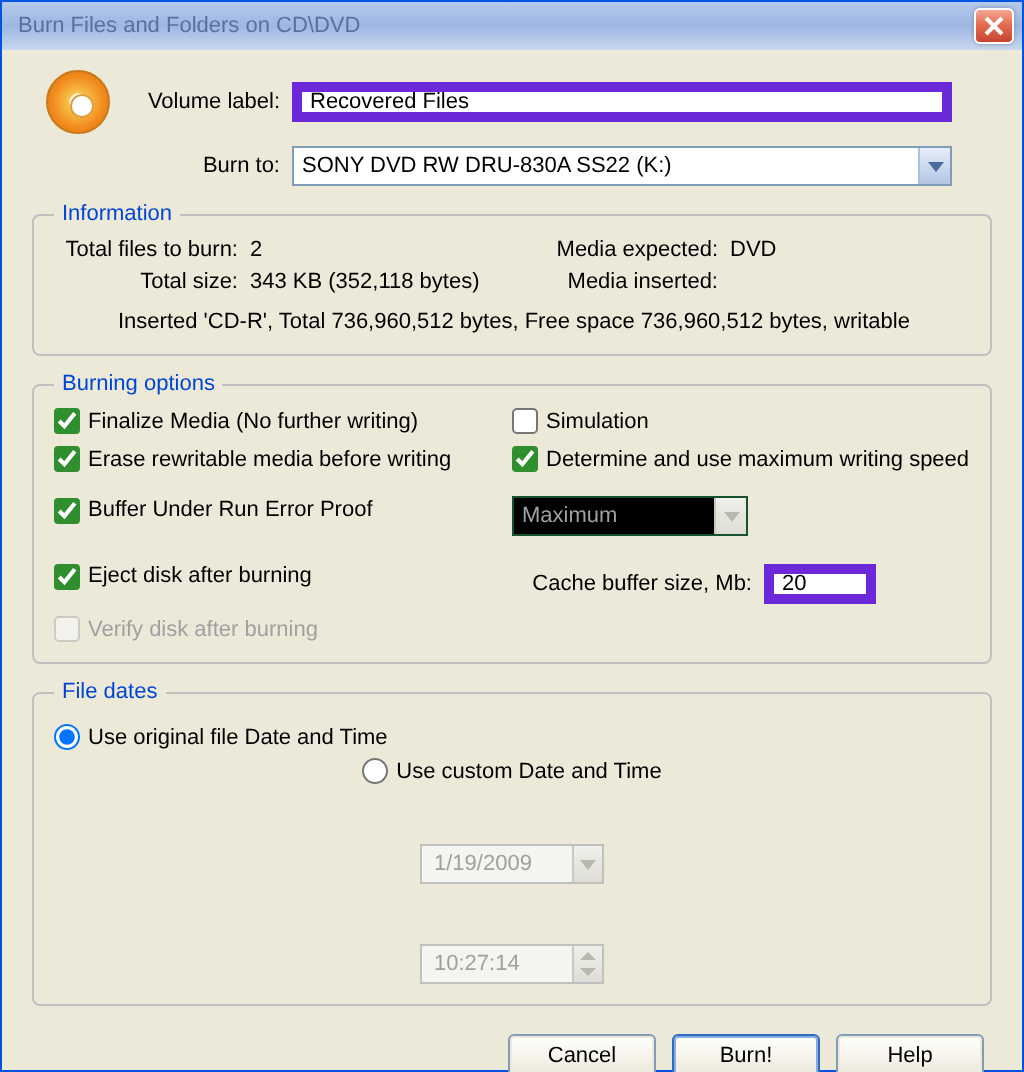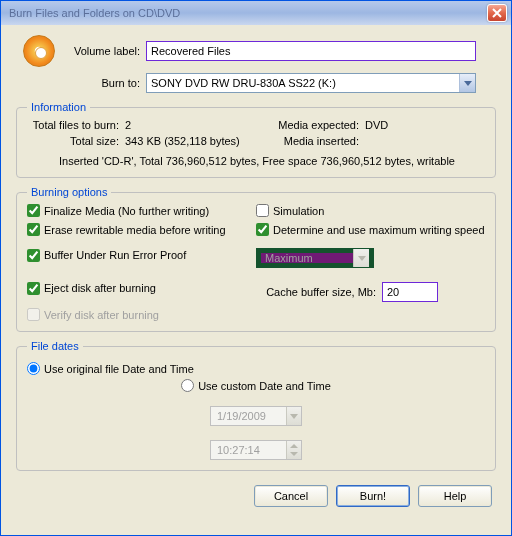--- a/index.html
+++ b/index.html
@@ -7,47 +7,47 @@
 .window { width: 512px; height: 536px; background: #ece9d8; border: 1px solid #0054e3; position: relative; }
 .titlebar { height: 24px; background: linear-gradient(to bottom, #b5c9eb 0%, #9db7e2 50%, #c9d7ef 100%); display: flex; align-items: center; padding: 0 4px 0 8px; color: #5b6f9a; font-weight: normal; font-size: 12px; }
 .titlebar .title { flex: 1; }
 .close-btn { width: 20px; height: 18px; background: linear-gradient(to bottom, #f5a793, #e2684c 50%, #c84530); border: 1px solid #fff; border-radius: 3px; display: flex; align-items: center; justify-content: center; color: #fff; font-weight: bold; font-size: 13px; cursor: pointer; box-shadow: 0 0 2px rgba(0,0,0,0.3); }
 .content { padding: 10px 15px 10px 15px; }
 .top-row { display: flex; align-items: center; margin-bottom: 6px; }
 .icon-cell { width: 46px; display: flex; align-items: center; justify-content: center; }
 .disc-icon { width: 32px; height: 32px; border-radius: 50%; background: radial-gradient(circle at 50% 50%, #fff 18%, #f6c24a 22%, #f28b1e 60%, #d96b0e 100%); border: 1px solid #c77a1a; position: relative; }
 .disc-icon::after { content:""; position:absolute; top:11px; left:11px; width:10px; height:10px; border-radius:50%; background:#fff; border:1px solid #e0a040; }
 .label-col { width: 84px; text-align: right; padding-right: 6px; color: #000; }
-.input-text { height: 20px; border: 1px solid #6d28d9; background: #fff; padding: 0 4px; }
+.input-text { height: 20px; border: 5px solid #6d28d9; background: #fff; padding: 0 4px; }
 .volume-input { width: 330px; }
 .select-box { height: 20px; border: 1px solid #7f9db9; background: #fff; padding: 0 0 0 4px; width: 330px; display: flex; align-items: center; }
 .select-box span { flex: 1; }
 .dd-btn { width: 16px; height: 18px; background: linear-gradient(to bottom, #e7eef9, #b2c6e4); border-left: 1px solid #adc0dc; display: flex; align-items: center; justify-content: center; }
 .dd-btn svg { display: block; }
 fieldset { border: 1px solid #c0c0c0; border-radius: 4px; margin: 8px 0 4px 0; padding: 6px 10px 10px 10px; }
 legend { color: #0046d5; padding: 0 4px; }
 .info-grid { display: grid; grid-template-columns: 98px 150px 90px 80px; row-gap: 4px; }
 .info-grid .l { text-align: right; padding-right: 6px; }
 .inserted-line { margin-top: 8px; padding-left: 32px; }
 .opts { display: grid; grid-template-columns: 1fr 1fr; row-gap: 6px; }
 .chk { display: flex; align-items: center; gap: 4px; }
 .chk input { width: 13px; height: 13px; margin:0; accent-color: #2f8f2f; }
 .chk.disabled { color: #a0a0a0; }
 .ws-row { display: flex; align-items: center; margin-top: 6px; }
 .ws-row .lab { width: 126px; text-align: right; padding-right: 6px; }
-.ws-sel { height: 20px; border: 5px solid #14532d; background: #701a75; padding: 0 0 0 4px; width: 118px; display: flex; align-items: center; color: #a0a0a0; }
+.ws-sel { height: 20px; border: 1px solid #14532d; background: #000000; padding: 0 0 0 4px; width: 118px; display: flex; align-items: center; color: #a0a0a0; }
 .ws-sel span { flex:1; }
 .ws-dd { width: 16px; height: 18px; background: linear-gradient(to bottom,#f0f0ec,#ddddd5); border-left:1px solid #c9c9c0; display:flex;align-items:center;justify-content:center; }
 .cache-row { display: flex; align-items: center; margin-top: 8px; }
 .cache-row .lab { width: 126px; text-align: right; padding-right: 6px; }
 .cache-input { width: 56px; }
 .radio-row { display: flex; align-items: center; gap: 4px; margin: 4px 0; }
 .radio-row input { margin: 0; }
 .date-row { display:flex; align-items:center; gap: 14px; flex-direction: column; }
-.spin { height: 20px; border: 1px solid #c0c0c0; background:#f4f4f0; color:#a0a0a0; display:flex; align-items:center; padding:0 0 0 6px; }
+.spin { height: 20px; border: 1px solid #c0c0c0; background:#f4f4f0; color:#a0a0a0; display:flex; align-items:center; padding:0 0 0 6px;margin-top:16px; }
 .spin-dd, .spin-ud { width:15px; height:18px; background:linear-gradient(to bottom,#f0f0ec,#ddddd5); border-left:1px solid #c9c9c0; display:flex;align-items:center;justify-content:center; }
 .spin-date { width: 92px; }
 .spin-time { width: 92px; }
 .spin span { flex:1; }
 .btn-row { display:flex; justify-content:flex-end; gap:8px; padding: 10px 4px 0 0; }
 .btn { min-width: 74px; height: 22px; border: 1px solid #7f9db9; border-radius: 3px; background: linear-gradient(to bottom, #ffffff, #ece9d8); display:flex; align-items:center; justify-content:center; cursor:pointer; padding: 0 10px; box-shadow: 0 0 0 1px #ece9d8 inset; }
 .btn.default { border: 1px solid #3169c6; box-shadow: 0 0 0 1px #88aee0 inset; }
 </style>
 </head>
 <body>

